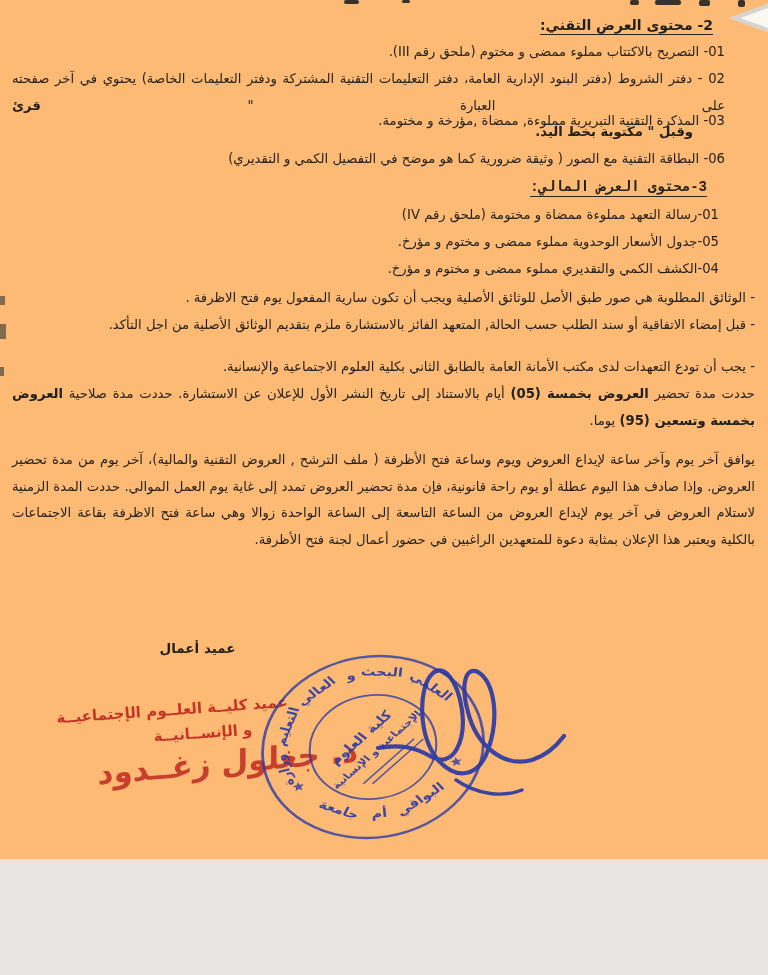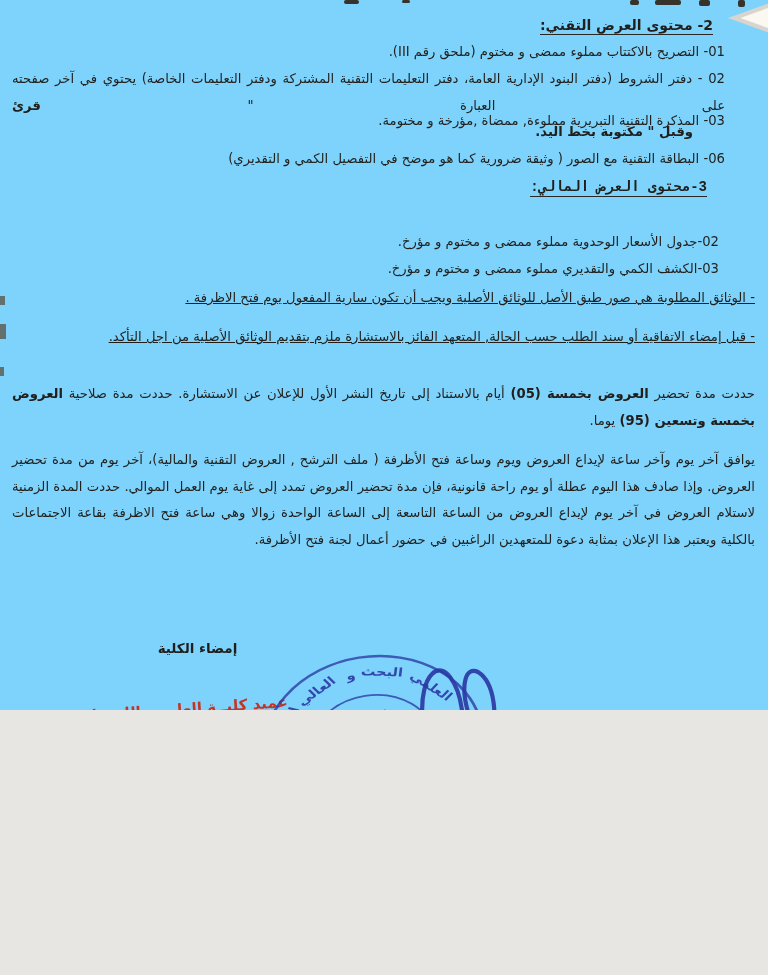--- a/index.html
+++ b/index.html
@@ -1,33 +1,33 @@
 <!DOCTYPE html>
 <html lang="ar" dir="rtl"><head>
 <meta charset="utf-8">
 <style>
   html,body{margin:0;padding:0;background:#e8e6e2;}
   .page{
     position:relative;
-    width:768px;height:710px;
+    width:768px;height:859px;
     margin:0 auto;
-    background:#7dd3fc;
+    background:#fdba74;
     overflow:hidden;
     direction:rtl;
     font-family:"DejaVu Sans",sans-serif;
     color:#211f1b;
   }
   .blk{position:absolute;left:12px;right:13px;font-size:13.2px;line-height:26.5px;}
   .heading{font-weight:bold;font-size:14px;}
   .heading .u{border-bottom:1.3px solid #2a2722;padding-bottom:1px;}
   .item{padding-right:30px;text-align:right;}
   .item-b{padding-right:36px;text-align:right;}
   .just{text-align:justify;}
   .just-force{text-align:justify;text-align-last:justify;}
-  .note{text-align:right;text-decoration:underline;}
+  .note{text-align:right;}
   .b{font-weight:bold;}
   .cont-line{font-weight:bold;text-align:right;padding-right:62px;}
   .dean-title{position:absolute;left:150px;top:640px;width:95px;text-align:center;
     font-size:13.5px;font-weight:bold;}
   
   .red{position:absolute;color:#c43527;font-weight:bold;z-index:1;}
   .red-l1{left:14px;top:701px;width:316px;text-align:center;font-size:15px;
     letter-spacing:.5px;transform:rotate(-4deg);}
   .red-l2{left:118px;top:724px;width:170px;text-align:center;font-size:15px;
     letter-spacing:.5px;transform:rotate(-4deg);}
@@ -77,31 +77,33 @@
     <div class="cont-line">وقبل " مكتوبة بخط اليد.</div>
   </div>
 
   <div class="blk item" style="top:108px;">03- المذكرة التقنية التبريرية مملوءة, ممضاة ,مؤرخة و مختومة.</div>
   <div class="blk item" style="top:146px;">06- البطاقة التقنية مع الصور ( وثيقة ضرورية كما هو موضح في التفصيل الكمي و التقديري)</div>
 
   <div class="blk heading" style="top:174px;padding-right:48px;font-family:Liberation Mono, monospace;">
     <span class="u">3-محتوى العرض المالي:</span>
   </div>
 
-  <div class="blk item-b" style="top:229px;">02-جدول الأسعار الوحدوية مملوء ممضى و مختوم و مؤرخ.</div>
-  <div class="blk item-b" style="top:256px;">03-الكشف الكمي والتقديري مملوء ممضى و مختوم و مؤرخ.</div>
+  <div class="blk item-b" style="top:202px;">01-رسالة التعهد مملوءة ممضاة و مختومة (ملحق رقم IV)</div>
+  <div class="blk item-b" style="top:229px;">05-جدول الأسعار الوحدوية مملوء ممضى و مختوم و مؤرخ.</div>
+  <div class="blk item-b" style="top:256px;">04-الكشف الكمي والتقديري مملوء ممضى و مختوم و مؤرخ.</div>
 
   <div class="blk note" style="top:285px;">- الوثائق المطلوبة هي صور طبق الأصل للوثائق الأصلية ويجب أن تكون سارية المفعول يوم فتح الاظرفة .</div>
-  <div class="blk note" style="top:312px;margin-top:12px;">- قبل إمضاء الاتفاقية أو سند الطلب حسب الحالة, المتعهد الفائز بالاستشارة ملزم بتقديم الوثائق الأصلية من اجل التأكد.</div>
+  <div class="blk note" style="top:312px;">- قبل إمضاء الاتفاقية أو سند الطلب حسب الحالة, المتعهد الفائز بالاستشارة ملزم بتقديم الوثائق الأصلية من اجل التأكد.</div>
+  <div class="blk note" style="top:354px;">- يجب أن تودع التعهدات لدى مكتب الأمانة العامة بالطابق الثاني بكلية العلوم الاجتماعية والإنسانية.</div>
 
   <div class="blk just" style="top:381px;"><span>حددت مدة تحضير </span><span class="b">العروض بخمسة (05)</span><span> أيام بالاستناد إلى تاريخ النشر الأول للإعلان عن الاستشارة. حددت مدة صلاحية </span><span class="b">العروض بخمسة وتسعين (95)</span><span> يوما.</span></div>
 
   <div class="blk just" style="top:447px;">يوافق آخر يوم وآخر ساعة لإيداع العروض ويوم وساعة فتح الأظرفة ( ملف الترشح , العروض التقنية والمالية)، آخر يوم من مدة تحضير العروض. وإذا صادف هذا اليوم عطلة أو يوم راحة قانونية، فإن مدة تحضير العروض تمدد إلى غاية يوم العمل الموالي. حددت المدة الزمنية لاستلام العروض في آخر يوم لإيداع العروض من الساعة التاسعة إلى الساعة الواحدة زوالا وهي ساعة فتح الاظرفة بقاعة الاجتماعات بالكلية ويعتبر هذا الإعلان بمثابة دعوة للمتعهدين الراغبين في حضور أعمال لجنة فتح الأظرفة.</div>
 
-  <div class="dean-title">إمضاء الكلية</div>
+  <div class="dean-title">عميد أعمال</div>
 
   <div class="red red-l1">عميد كليــة العلــوم الإجتماعيــة</div>
   <div class="red red-l2">و الإنســانيــة</div>
   <div class="red red-name">د. جغلول زغــدود</div>
 
   <svg class="round-stamp" width="238" height="194" viewBox="0 0 236 236" preserveAspectRatio="none">
     <circle cx="118" cy="118" r="110" fill="none" stroke="#2b3aa5" stroke-width="2.8" opacity=".88"></circle>
     <circle cx="118" cy="118" r="63" fill="none" stroke="#2b3aa5" stroke-width="2" opacity=".88"></circle>
 
     <text font-size="14.5" text-anchor="middle" transform="translate(32.6,128.5) rotate(-97)">وزارة</text>

